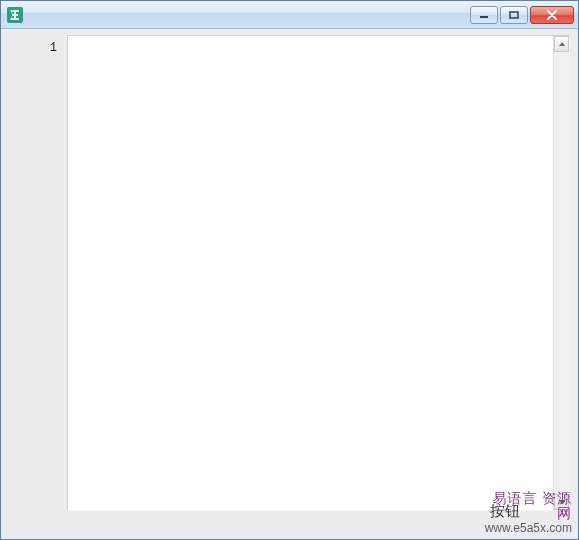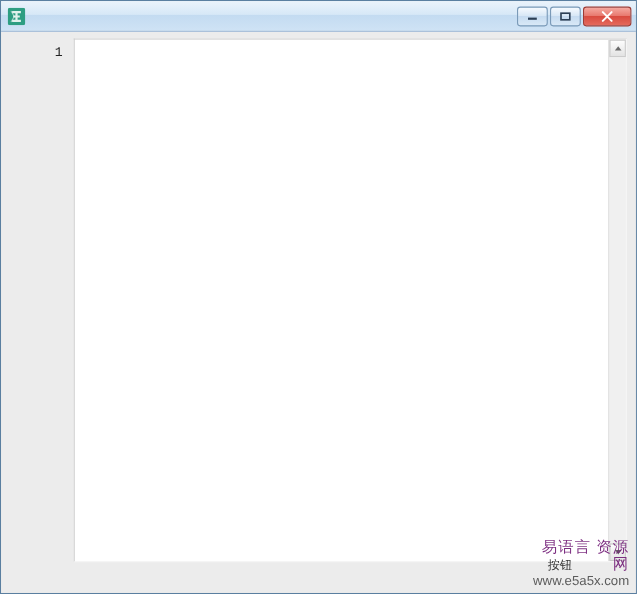--- a/index.html
+++ b/index.html
@@ -93,21 +93,21 @@
   .vscroll .btn.up { top:0; }
   .vscroll .btn.down { bottom:0; }
   .bottom-right {
     position: absolute;
     right: 6px; bottom: 4px;
     text-align: right;
     line-height: 1.1;
     pointer-events: none;
   }
   .btn-label {
-    font-size: 11px;
+    font-size: 15px;
     color: #555;
     background: rgba(255,255,255,0.0);
     padding: 1px 4px;
     pointer-events: auto;
   }
   .watermark-cn {
     font-size: 14px;
     color: #701a75;
     font-family: "SimSun","Microsoft YaHei",serif;
     letter-spacing: 1px;

